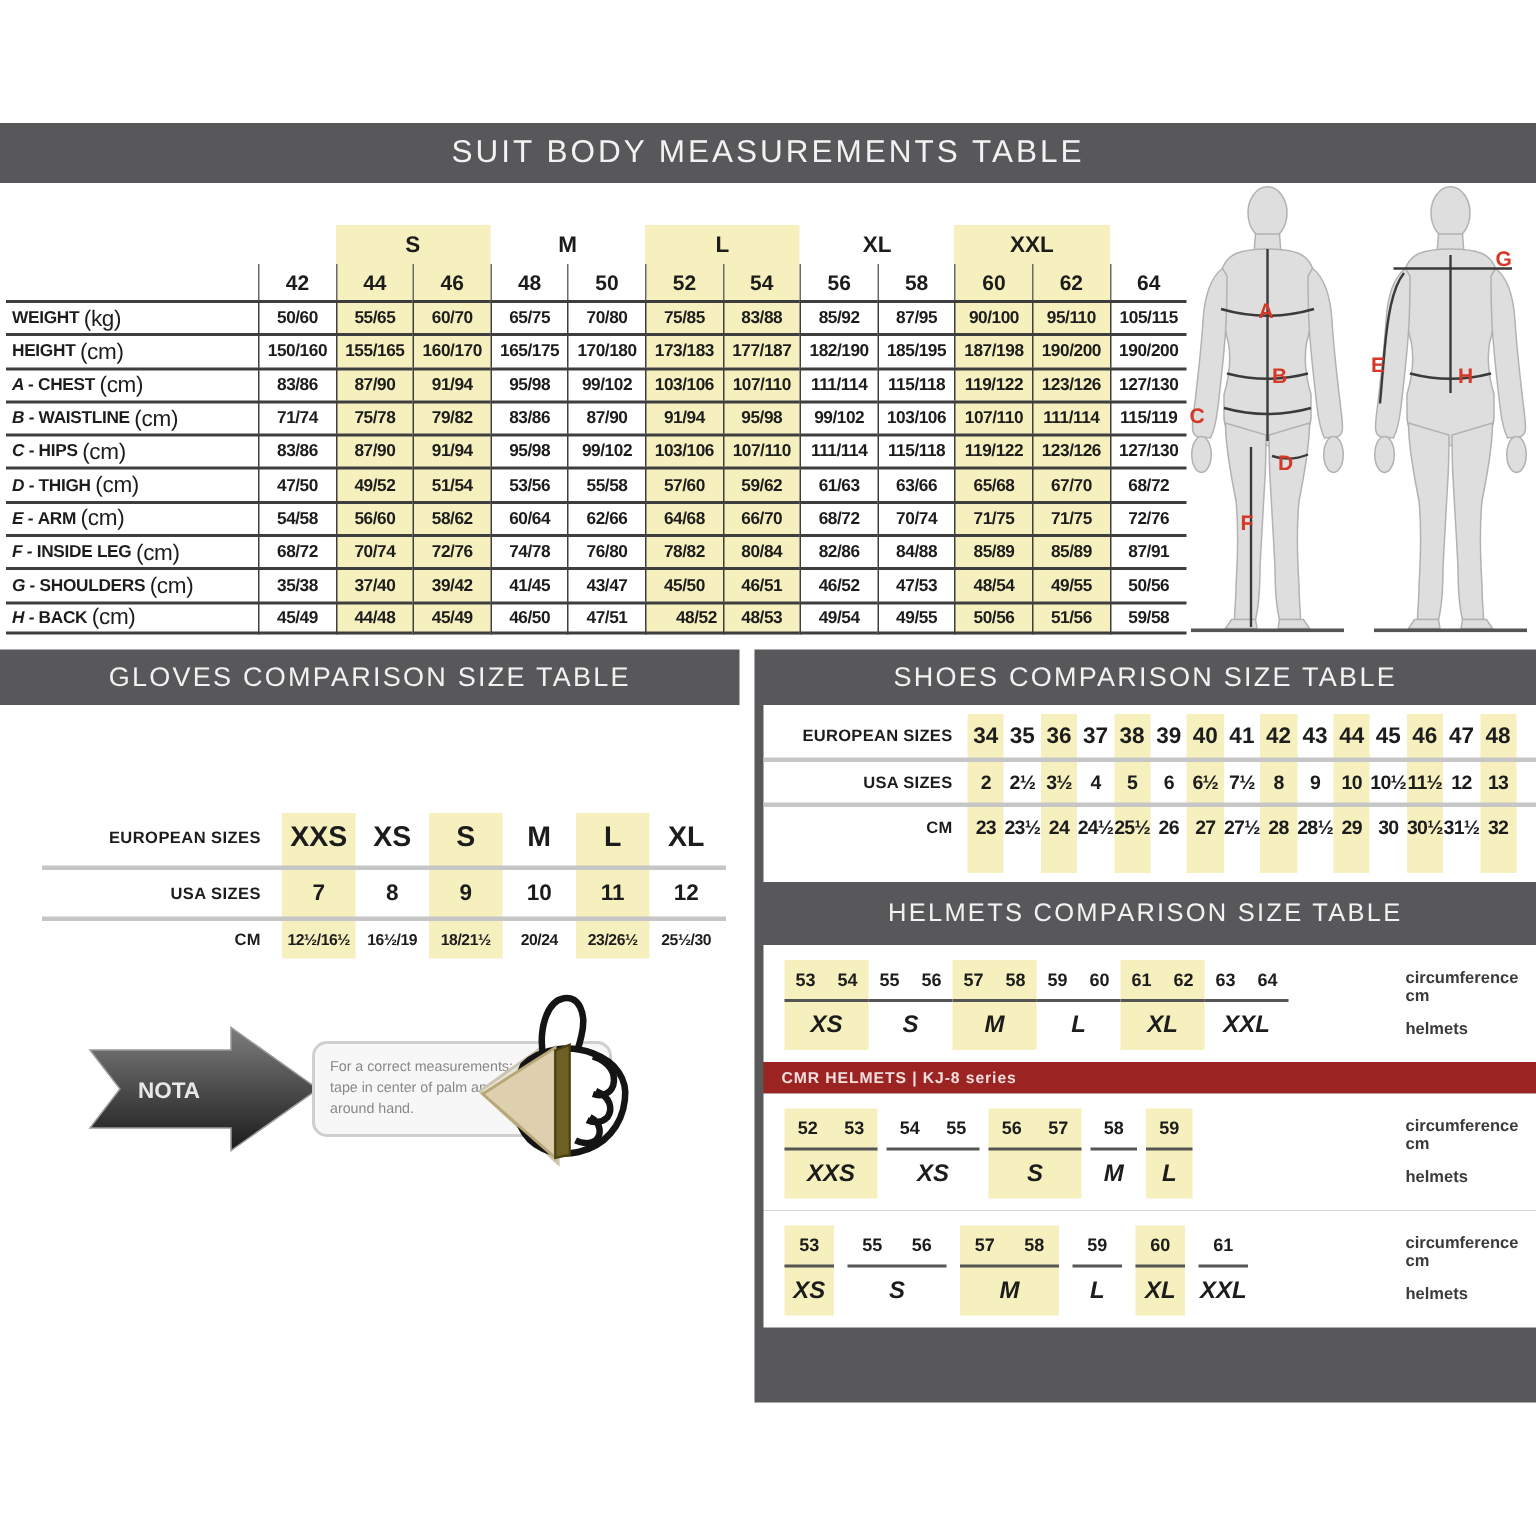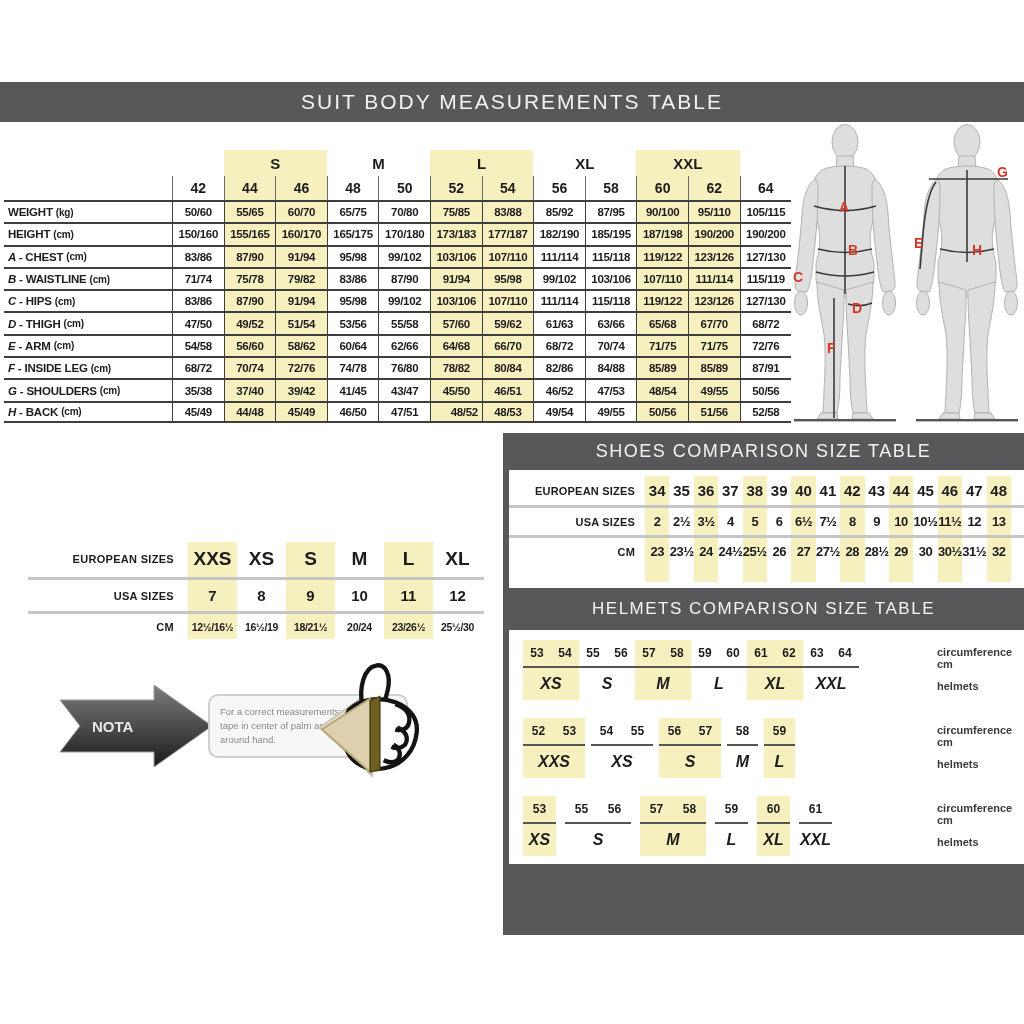--- a/index.html
+++ b/index.html
@@ -21,21 +21,21 @@
     grid-template-rows:26px 24px repeat(10,22.3px);}
   .sgroup{grid-row:1;display:flex;align-items:center;justify-content:center;
     font-weight:bold;font-size:15px;}
   .snum{grid-row:2;display:flex;align-items:center;justify-content:center;
     font-weight:bold;font-size:14px;border-left:1px solid #6a6a6a;}
   .sval{display:flex;align-items:center;justify-content:center;font-weight:bold;font-size:11.5px;
     letter-spacing:-0.3px;border-left:1px solid var(--line);border-top:2px solid var(--line);}
   .srow-label{display:flex;align-items:center;padding-left:4px;font-weight:bold;font-size:11.5px;
     border-top:2px solid var(--line);letter-spacing:-0.2px;white-space:nowrap;}
   .srow-label i{font-style:italic;margin-right:3px;}
-  .srow-label .unit{font-size:10px;margin-left:3px;font-weight:bold;}
+  .srow-label .unit{font-size:15px;margin-left:3px;font-weight:normal;}
   .hl{background:var(--yellow);}
   .lastrow{border-bottom:2px solid var(--line);}
 
   
   .figures{position:absolute;left:788px;top:122px;width:236px;height:306px;display:flex;justify-content:space-between;}
   .manbody{fill:#dedede;stroke:#b2b2b2;stroke-width:1;}
   .mline{stroke:#3a3a3a;stroke-width:1.6;fill:none;}
   .mlabel{fill:var(--red-label);font-size:14px;font-weight:bold;font-family:"Liberation Sans",sans-serif;}
 
   
@@ -236,21 +236,21 @@
       <div class="sval hl lastrow" style="grid-area: 12 / 3;">44/48</div>
       <div class="sval hl lastrow" style="grid-area: 12 / 4;">45/49</div>
       <div class="sval lastrow" style="grid-area: 12 / 5;">46/50</div>
       <div class="sval lastrow" style="grid-area: 12 / 6;">47/51</div>
       <div class="sval hl lastrow" style="grid-area: 12 / 7; padding-left: 16px;">48/52</div>
       <div class="sval hl lastrow" style="grid-area: 12 / 8;">48/53</div>
       <div class="sval lastrow" style="grid-area: 12 / 9;">49/54</div>
       <div class="sval lastrow" style="grid-area: 12 / 10;">49/55</div>
       <div class="sval hl lastrow" style="grid-area: 12 / 11;">50/56</div>
       <div class="sval hl lastrow" style="grid-area: 12 / 12;">51/56</div>
-      <div class="sval lastrow" style="grid-area: 12 / 13;">52/58</div>
+      <div class="sval lastrow" style="grid-area: 12 / 13;">59/58</div>
     </div>
 
   <div class="figures">
     <svg width="0" height="0" style="position:absolute">
       <defs>
         <g id="manbody">
           <ellipse cx="55" cy="20" rx="13" ry="17.5"></ellipse>
           <path d="M47,34 L63,34 L64,47 L46,47 Z"></path>
           <path d="M34,47 C44,43 66,43 76,47 C83,50 86,57 87,65 C88,80 84,94 81,107 C79,119 81,131 84,141 L84,156 C84,169 71,175 55,175 C39,175 26,169 26,156 L26,141 C29,131 31,119 29,107 C26,94 22,80 23,65 C24,57 27,50 34,47 Z"></path>
           <path d="M25,57 C17,63 13,76 12,92 C11,108 9,126 7,143 C6,152 5,158 5,163 C5,166 6,168 8,169 L17,170 C19,166 21,158 22,149 C24,132 26,114 27,99 C28,85 28,70 28,62 Z"></path>
@@ -285,20 +285,23 @@
       <path class="mline" d="M55,48 L55,140"></path>
       <path class="mline" d="M28,127 Q55,134 82,127"></path>
       <path class="mline" d="M24,60 C16,70 13,90 11,112 C10,124 9,136 8,147"></path>
       <rect x="4" y="297" width="102" height="2.4" fill="#555"></rect>
       <text class="mlabel" x="85" y="55">G</text>
       <text class="mlabel" x="2" y="126">E</text>
       <text class="mlabel" x="60" y="133">H</text>
     </svg>
   </div>
 
+  <div class="gloves-title-bar">
+    <span>GLOVES COMPARISON SIZE TABLE</span>
+  </div>
   <div class="gloves-table" id="gloves-table">
       <div class="band" style="left: 160px; width: 49px;"></div>
       <div class="band" style="left: 258px; width: 49px;"></div>
       <div class="band" style="left: 356px; width: 49px;"></div>
       <div class="g-row eur">
         <div class="g-label">EUROPEAN SIZES</div>
         <div class="g-cell">XXS</div>
         <div class="g-cell">XS</div>
         <div class="g-cell">S</div>
         <div class="g-cell">M</div>
@@ -471,20 +474,21 @@
               <div class="h-nums">
                 <div class="h-num" style="width: 28px;">63</div>
                 <div class="h-num" style="width: 28px;">64</div>
               </div>
               <div class="h-size">XXL</div>
             </div>
           </div>
           <div class="h-caption circ">circumference cm</div>
           <div class="h-caption helm">helmets</div>
         </div>
+        <div class="red-bar">CMR HELMETS  |  KJ-8 series</div>
         <div class="white-box helmet-box">
           <div class="h-groups">
             <div class="h-group hl" style="margin-right: 6px;">
               <div class="h-nums">
                 <div class="h-num" style="width: 31px;">52</div>
                 <div class="h-num" style="width: 31px;">53</div>
               </div>
               <div class="h-size">XXS</div>
             </div>
             <div class="h-group" style="margin-right: 6px;">

